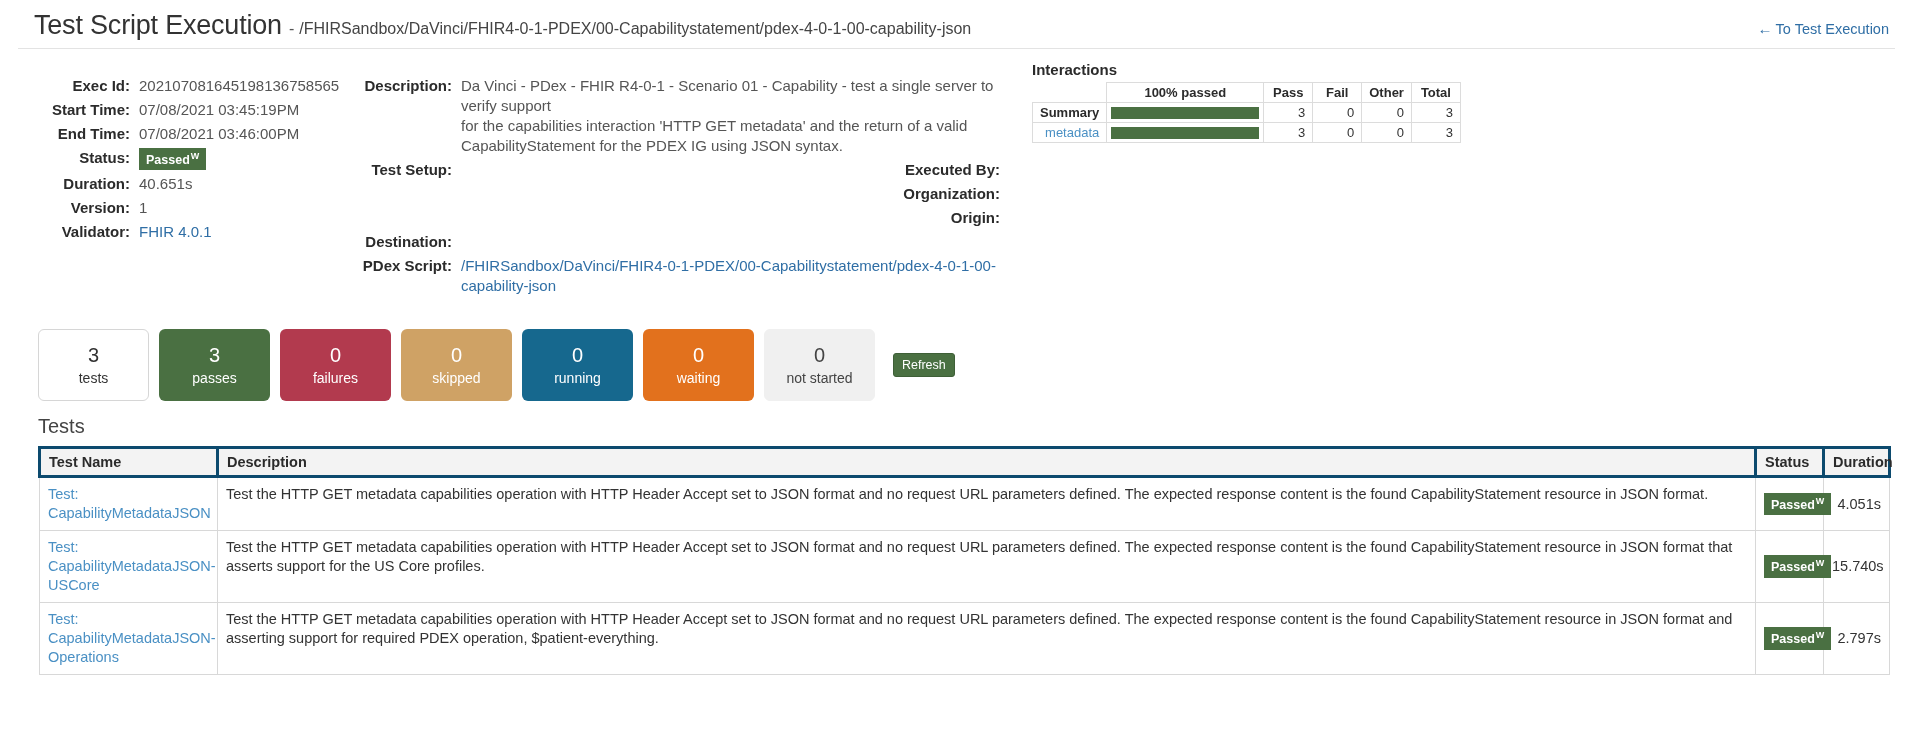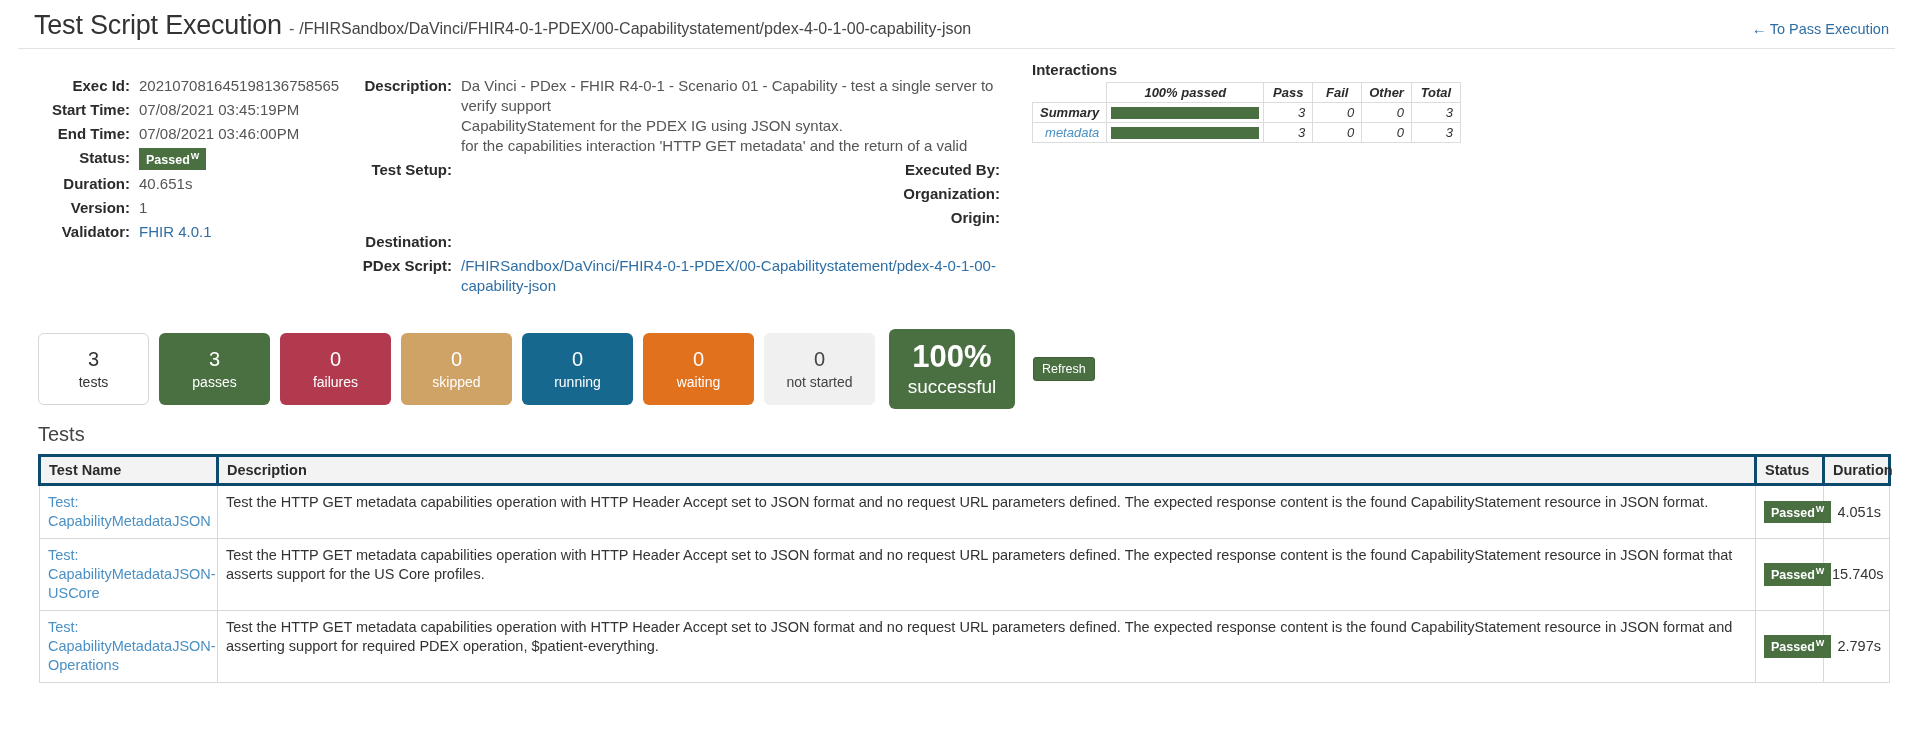--- a/index.html
+++ b/index.html
@@ -126,21 +126,20 @@
   .interactions-title {
     font-weight: bold;
     font-size: 15px;
     color: #2b2b2b;
     margin-bottom: 4px;
   }
   table.interactions {
     border-collapse: collapse;
     font-size: 13px;
     color: #333;
-    font-style: italic;
   }
   table.interactions th,
   table.interactions td {
     border: 1px solid #dcdcdc;
     padding: 2px 7px;
     font-weight: normal;
     white-space: nowrap;
   }
   table.interactions thead th {
     font-weight: bold;
@@ -270,21 +269,21 @@
 </head>
 <body>
 
 <div class="page-header">
   <div class="title-wrap">
     <span class="page-title">Test Script Execution</span>
     <span class="title-sep">-</span>
     <span class="title-path">/FHIRSandbox/DaVinci/FHIR4-0-1-PDEX/00-Capabilitystatement/pdex-4-0-1-00-capability-json</span>
   </div>
   <span class="to-test-exec">
-    <span class="arrow">←</span><span>To Pass Execution</span>
+    <span class="arrow">←</span><span>To Test Execution</span>
   </span>
 </div>
 <hr class="hrule">
 
 <div class="detail-area">
 
   <div class="col-left">
     <dl class="dl" id="dl-left">
         <dt>Exec Id:</dt>
         <dd>202107081645198136758565</dd>
@@ -301,22 +300,22 @@
         <dt>Validator:</dt>
         <dd class="link">FHIR 4.0.1</dd>
       </dl>
   </div>
 
   <div class="col-mid">
     <dl class="dl" id="dl-mid">
         <dt>Description:</dt>
         <dd>
           <span class="desc-line">Da Vinci - PDex - FHIR R4-0-1 - Scenario 01 - Capability - test a single server to verify support</span>
+          <span class="desc-line">for the capabilities interaction 'HTTP GET metadata' and the return of a valid</span>
           <span class="desc-line">CapabilityStatement for the PDEX IG using JSON syntax.</span>
-          <span class="desc-line">for the capabilities interaction 'HTTP GET metadata' and the return of a valid</span>
         </dd>
         <dt>Test Setup:</dt>
         <dt>Executed By:</dt>
         <dd class="empty"></dd>
         <dt>Organization:</dt>
         <dd class="empty"></dd>
         <dt>Origin:</dt>
         <dt>Destination:</dt>
         <dd class="empty"></dd>
         <dt>PDex Script:</dt>
@@ -389,24 +388,20 @@
       <div class="stat-lbl">running</div>
     </div>
     <div class="stat-box" style="background: rgb(226, 113, 29);">
       <div class="stat-num">0</div>
       <div class="stat-lbl">waiting</div>
     </div>
     <div class="stat-box notstarted">
       <div class="stat-num">0</div>
       <div class="stat-lbl">not started</div>
     </div>
-    <div class="stat-box pct" style="background: rgb(74, 112, 66);">
-      <div class="stat-num">100%</div>
-      <div class="stat-lbl">successful</div>
-    </div>
     <div class="refresh-btn">Refresh</div>
   </div>
 
 <div class="tests-heading">Tests</div>
 <div class="tests-table-wrap">
   <table class="tests">
     <colgroup>
       <col style="width:178px">
         <col>
         <col style="width:68px">

